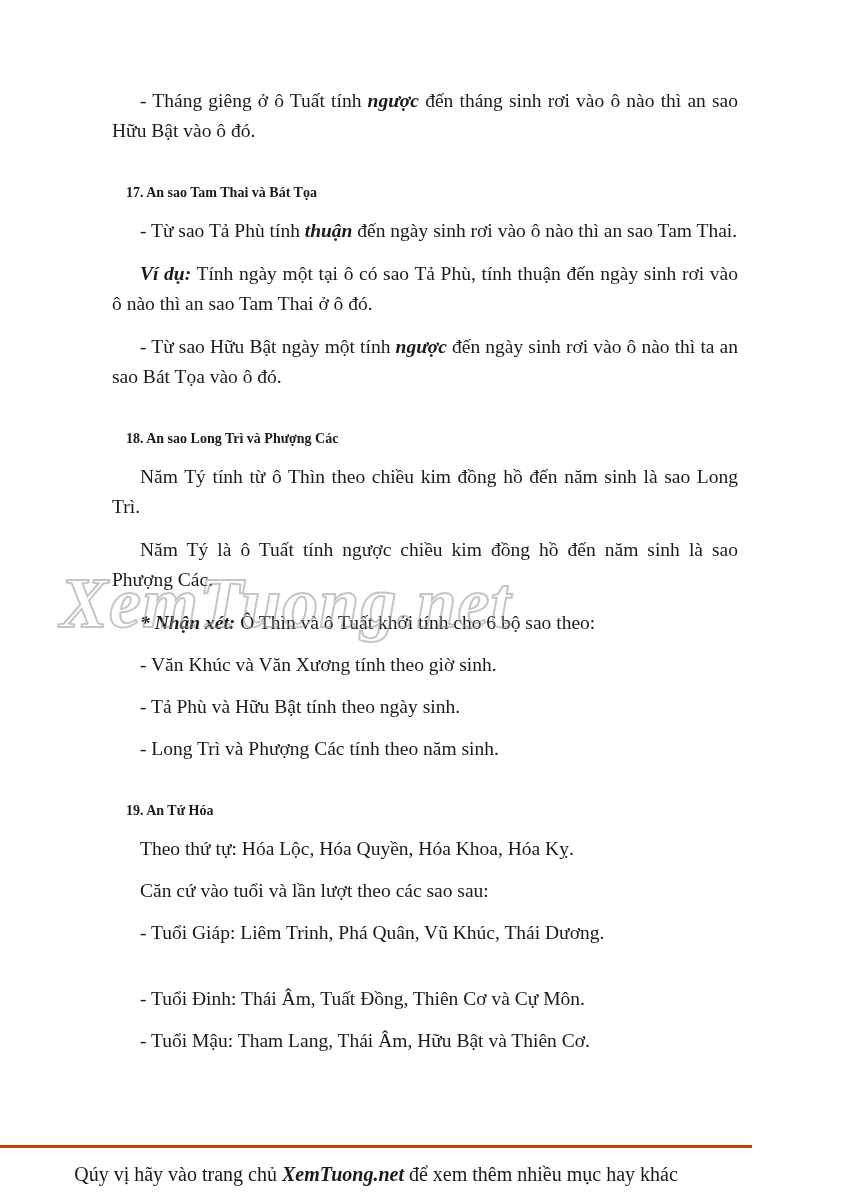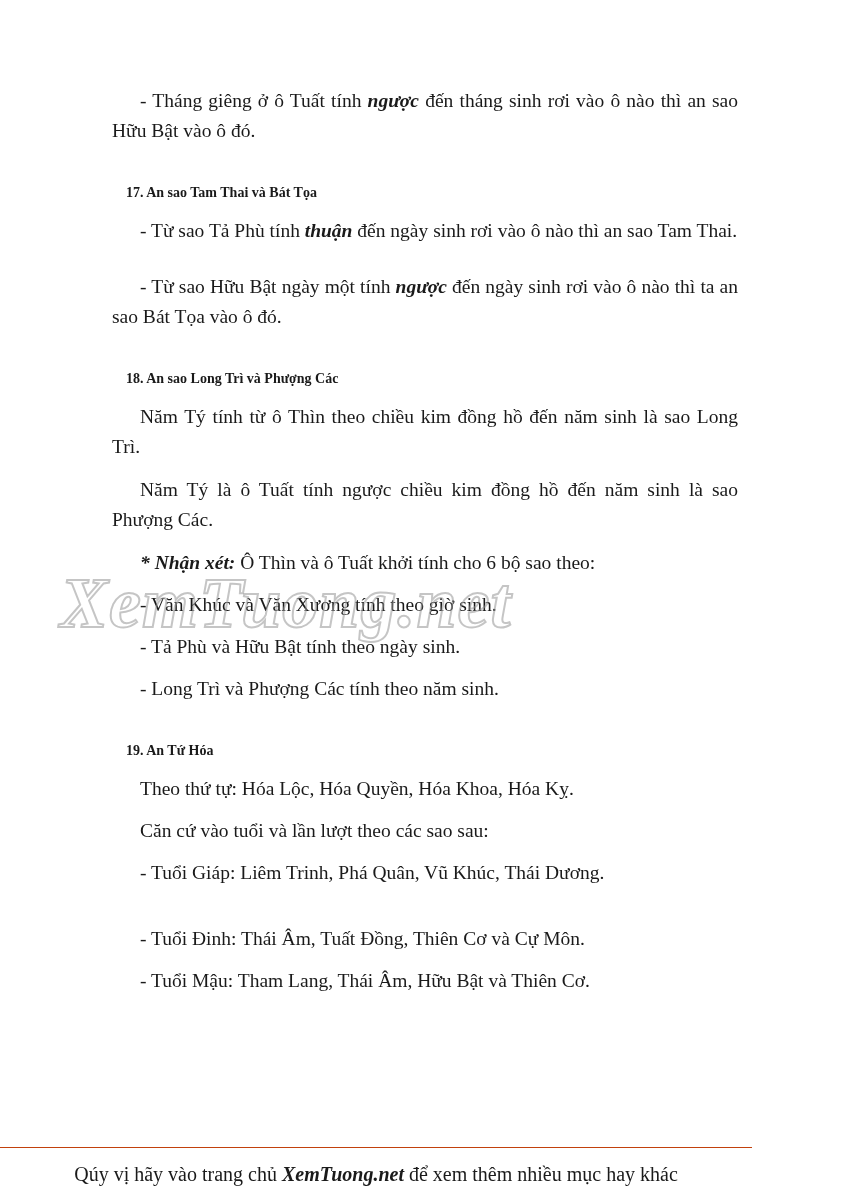--- a/index.html
+++ b/index.html
@@ -71,21 +71,21 @@
     font-size: 19.5px;
     line-height: 30px;
     text-indent: 28px;
   }
   .list-gap { height: 12px; }
   .footer {
     position: absolute;
     left: 0;
     bottom: 0;
     width: 752px;
-    border-top: 1px solid #c2410c;
+    border-top: 3px solid #c2410c;
     box-sizing: border-box;
   }
   .footer-inner {
     text-align: center;
     font-size: 20px;
     line-height: 28px;
     padding: 12px 0 14px 0;
     font-family: "Liberation Serif", serif;
   }
   .footer-brand {
@@ -107,20 +107,21 @@
     <p class="indent"><span>- Tháng giêng ở ô Tuất tính </span><span class="bi">ngược</span><span> đến tháng sinh rơi vào ô nào thì an sao Hữu Bật vào ô đó.</span></p>
 
     <div class="heading-gap-top"></div>
     <h2>17. An sao Tam Thai và Bát Tọa</h2>
     <div class="heading-gap-bot"></div>
 
     <p class="indent"><span>- Từ sao Tả Phù tính </span><span class="bi">thuận</span><span> đến ngày sinh rơi vào ô nào thì an sao Tam Thai.</span></p>
 
     <div class="para-gap"></div>
 
+    <p class="indent"><span class="bi">Ví dụ:</span><span> Tính ngày một tại ô có sao Tả Phù, tính thuận đến ngày sinh rơi vào ô nào thì an sao Tam Thai ở ô đó.</span></p>
 
     <div class="para-gap"></div>
 
     <p class="indent"><span>- Từ sao Hữu Bật ngày một tính </span><span class="bi">ngược</span><span> đến ngày sinh rơi vào ô nào thì ta an sao Bát Tọa vào ô đó.</span></p>
 
     <div class="heading-gap-top"></div>
     <h2>18. An sao Long Trì và Phượng Các</h2>
     <div class="heading-gap-bot"></div>
 
     <p class="indent">Năm Tý tính từ ô Thìn theo chiều kim đồng hồ đến năm sinh là sao Long Trì.</p>

